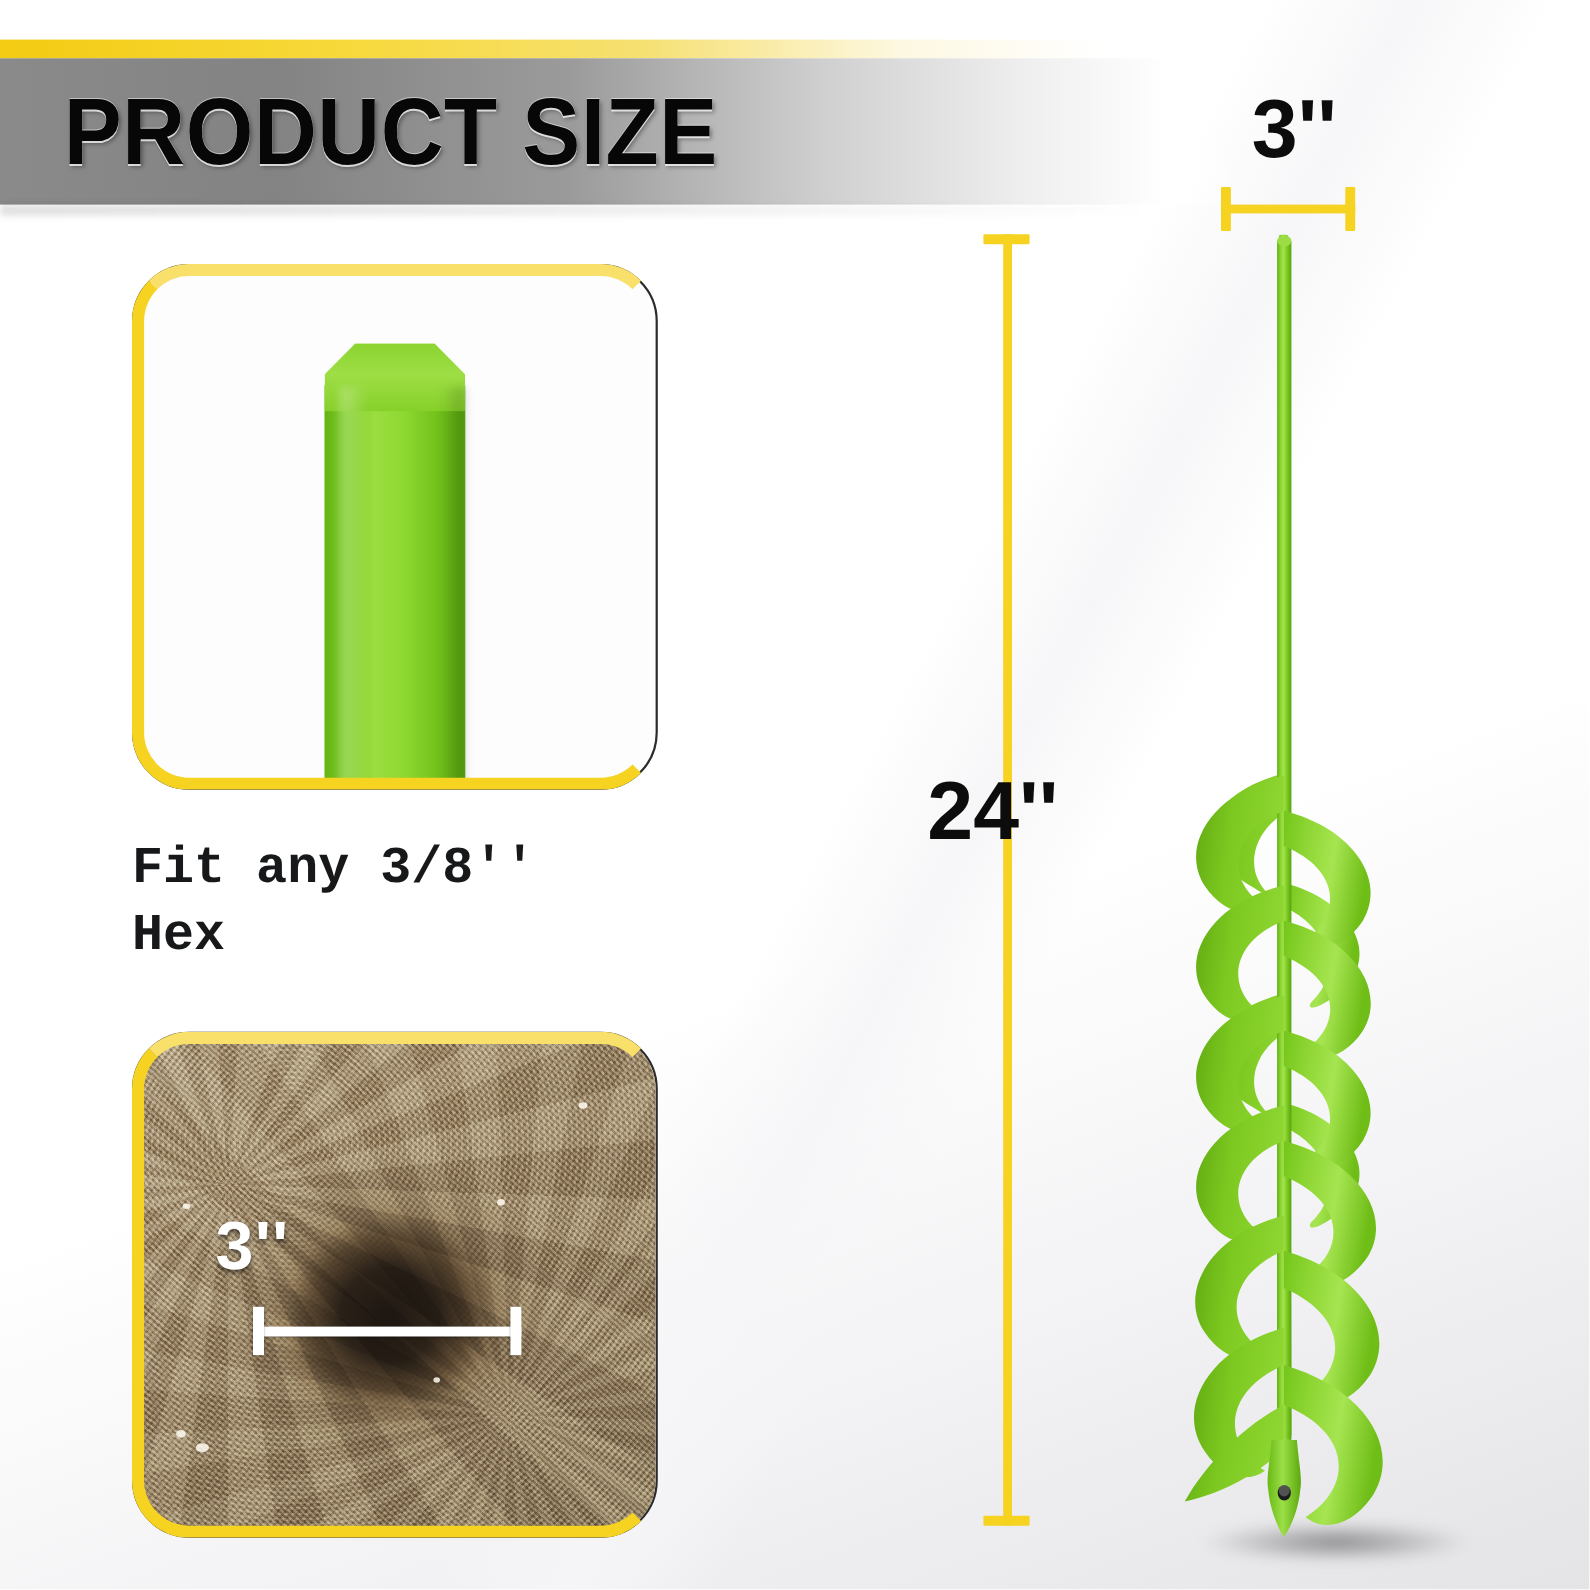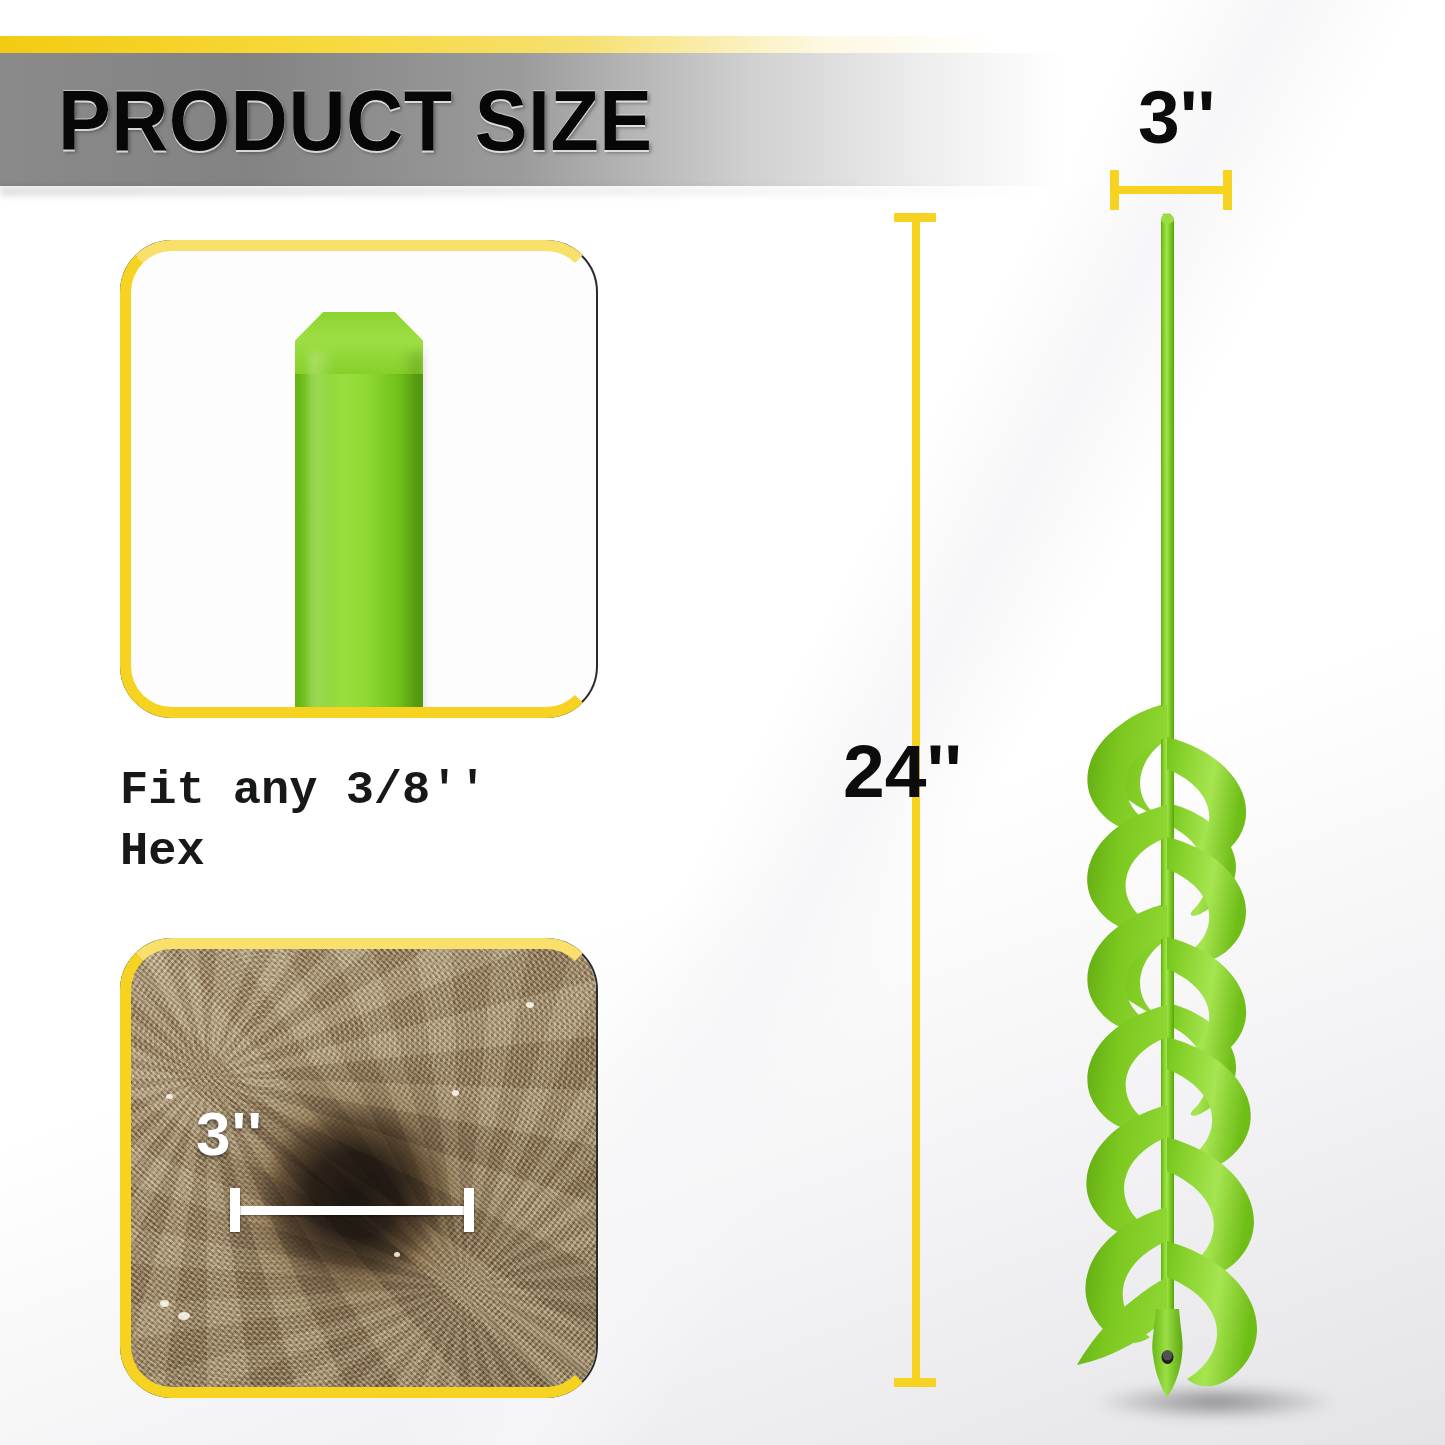--- a/index.html
+++ b/index.html
@@ -138,21 +138,20 @@
 
   
   .dim-v{position:absolute;left:894px;top:213px;width:42px;height:1174px;}
   .dim-v .line{position:absolute;left:18px;top:0;width:8px;height:1174px;background:#f6d321;}
   .dim-v .cap{position:absolute;left:0;width:42px;height:9px;background:#f6d321;border-radius:1px;}
   .dim-v .cap.t{top:0;}
   .dim-v .cap.b{bottom:0;}
   .dim-v-label{
     position:absolute;left:843px;top:694px;font-size:75px;font-weight:bold;color:#0c0c0c;
     letter-spacing:0px;
-    margin-top:34px;
   }
 
   .dim-h{position:absolute;left:1110px;top:170px;width:122px;height:40px;}
   .dim-h .line{position:absolute;left:0;top:16px;width:122px;height:8px;background:#f6d321;}
   .dim-h .cap{position:absolute;top:0;width:9px;height:40px;background:#f6d321;border-radius:1px;}
   .dim-h .cap.l{left:0;}
   .dim-h .cap.r{right:0;}
   .dim-h-label{
     position:absolute;left:1138px;top:74px;font-size:75px;font-weight:bold;color:#0c0c0c;
   }

